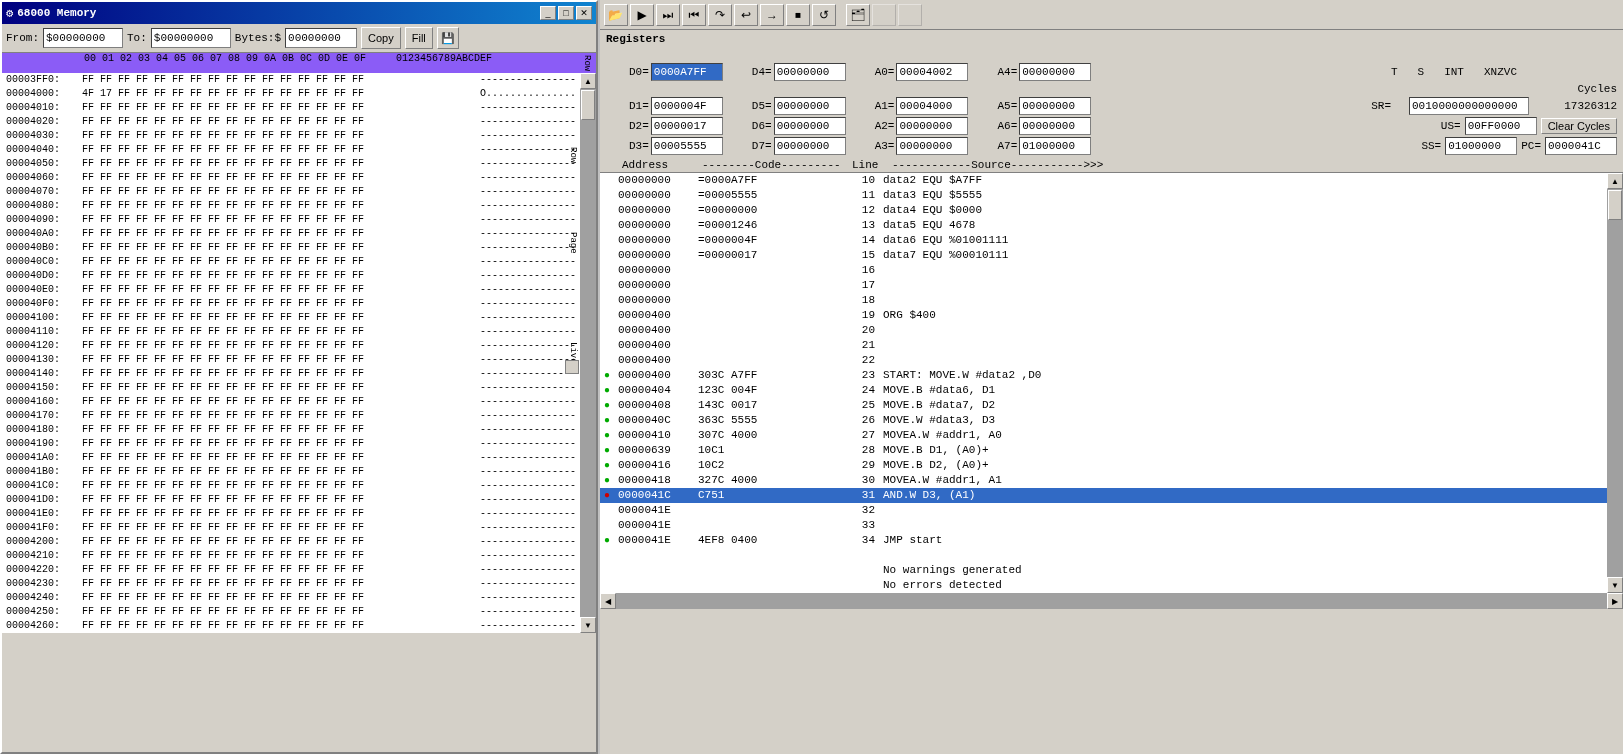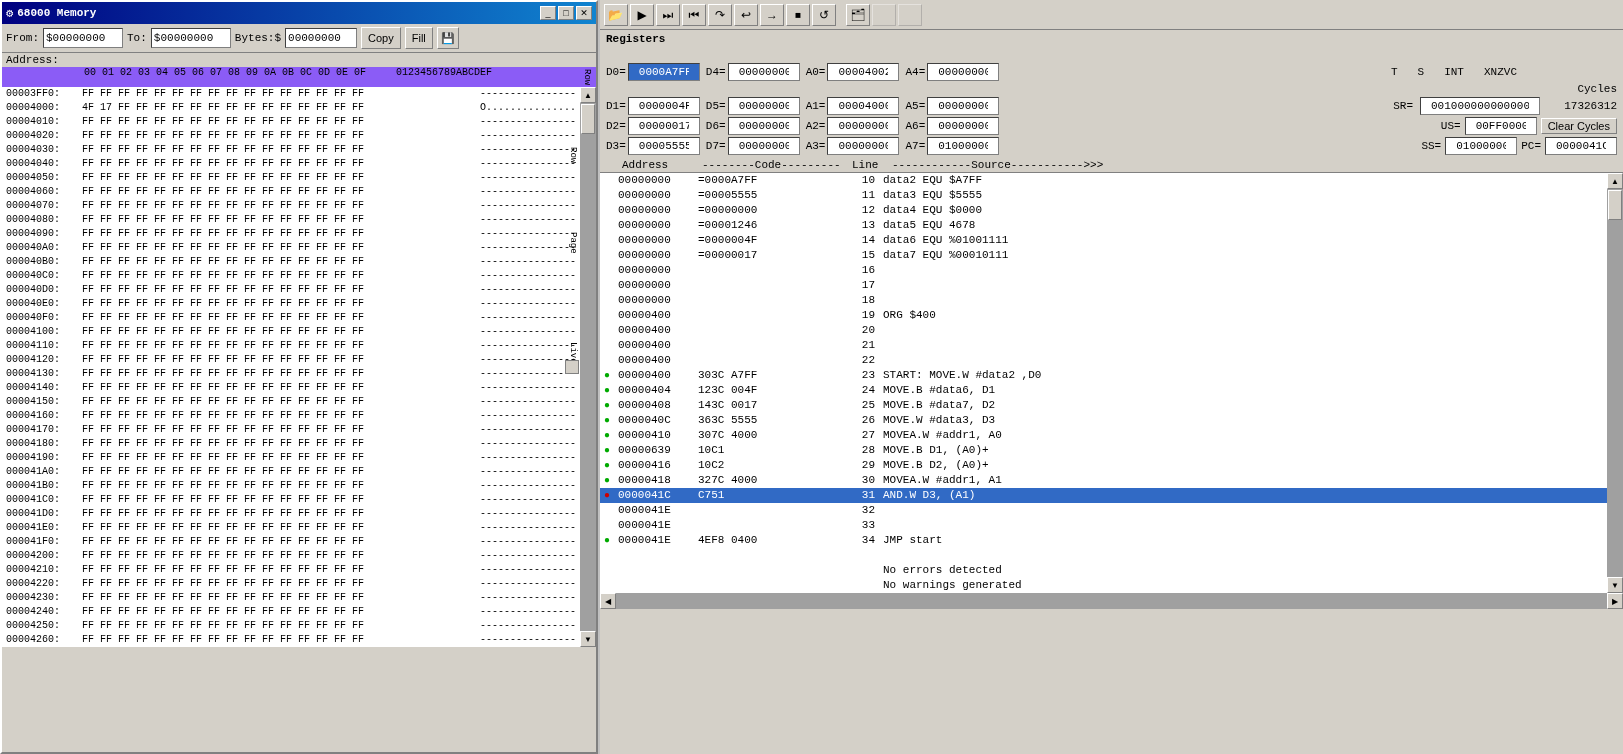--- a/index.html
+++ b/index.html
@@ -151,29 +151,29 @@
       background: #d4d0c8;
       border: 1px solid #fff;
       border-right-color: #808080;
       border-bottom-color: #808080;
       display: flex; align-items: center; justify-content: center;
       font-size: 12px;
       cursor: pointer;
     }
     .ide-tool-btn.disabled { opacity: 0.4; }
     .tool-separator { width: 6px; }
-    .reg-name { font-size: 11px; font-weight: normal; }
+    .reg-name { font-size: 11px; font-weight: normal; margin-left: 23px; }
     .reg-value {
       background: white;
       border: 1px solid #7f7f7f;
       border-top-color: #404040;
       border-left-color: #404040;
       font-size: 11px;
       font-family: 'Courier New', monospace;
-      padding: 0 10px;
+      padding: 0 2px;
       height: 18px;
       min-width: 70px;
     }
     .reg-value.highlight {
       background: #316ac5;
       color: white;
     }
     .clear-cycles-btn {
       background: #d4d0c8;
       border: 1px solid #fff;
@@ -271,23 +271,20 @@
     <input class="toolbar-input" value="$00000000" style="width: 80px;">
     <span class="toolbar-label">To:</span>
     <input class="toolbar-input" value="$00000000" style="width: 80px;">
     <span class="toolbar-label">Bytes:$</span>
     <input class="toolbar-input" value="00000000" style="width: 72px;">
     <button class="toolbar-btn">Copy</button>
     <button class="toolbar-btn">Fill</button>
     <button class="toolbar-btn-small">💾</button>
   </div>
 
-  <div id="memory-address-bar">
-    <span>Address:</span>
-  </div>
 
   <div style="display:flex; background:#8b5cf6;">
     <div style="padding: 0 4px; font-size:10px; color:#000; font-family:'Courier New',monospace; white-space:nowrap;">
       &nbsp;&nbsp;&nbsp;&nbsp;&nbsp;&nbsp;&nbsp;&nbsp;&nbsp;&nbsp;&nbsp;&nbsp;&nbsp;<span>00 01 02 03 04 05 06 07 08 09 0A 0B 0C 0D 0E 0F</span>
       &nbsp;&nbsp;&nbsp;&nbsp;<span>0123456789ABCDEF</span>
     </div>
     <div style="margin-left:auto; display:flex; flex-direction:column; width:16px;">
       <span style="font-size:9px; writing-mode:vertical-lr; text-align:center; color:#000; padding:2px;">Row</span>
     </div>
   </div>
@@ -571,21 +568,21 @@
       </div>
       <div class="reg-field">
         <span class="reg-name">A1=</span>
         <input class="reg-value" value="00004000" style="width: 72px;">
       </div>
       <div class="reg-field">
         <span class="reg-name">A5=</span>
         <input class="reg-value" value="00000000" style="width: 72px;">
       </div>
       <div style="flex:1;"></div>
-      <div style="display:flex; gap:7px; align-items:center; font-size:11px;">
+      <div style="display:flex; gap:18px; align-items:center; font-size:11px;">
         <span>SR=</span>
         <input class="reg-value" value="0010000000000000" style="width: 120px;">
         <span style="min-width:70px; text-align:right; font-size:11px;">17326312</span>
       </div>
     </div>
     <div style="display:flex; gap:6px; align-items:center; margin-bottom:2px;">
 
       <div class="reg-field">
         <span class="reg-name">D2=</span>
         <input class="reg-value" value="00000017" style="width: 72px;">
@@ -827,28 +824,28 @@
       <span class="src-addr"></span>
       <span class="src-code"></span>
       <span class="src-line"></span>
       <span class="src-source"></span>
     </div>
         <div class="source-row">
       <span style="min-width:14px; display:inline-block;"><span style="color:transparent; font-size:10px;">●</span></span>
       <span class="src-addr"></span>
       <span class="src-code"></span>
       <span class="src-line"></span>
+      <span class="src-source">No warnings generated</span>
+    </div>
+        <div class="source-row">
+      <span style="min-width:14px; display:inline-block;"><span style="color:transparent; font-size:10px;">●</span></span>
+      <span class="src-addr"></span>
+      <span class="src-code"></span>
+      <span class="src-line"></span>
       <span class="src-source">No errors detected</span>
-    </div>
-        <div class="source-row">
-      <span style="min-width:14px; display:inline-block;"><span style="color:transparent; font-size:10px;">●</span></span>
-      <span class="src-addr"></span>
-      <span class="src-code"></span>
-      <span class="src-line"></span>
-      <span class="src-source">No warnings generated</span>
     </div>
       </div>
     <div style="width:16px; background:#d4d0c8; display:flex; flex-direction:column;">
       <button class="scroll-btn">▲</button>
       <div class="scroll-track">
         <div class="scroll-thumb"></div>
       </div>
       <button class="scroll-btn">▼</button>
     </div>
   </div>

